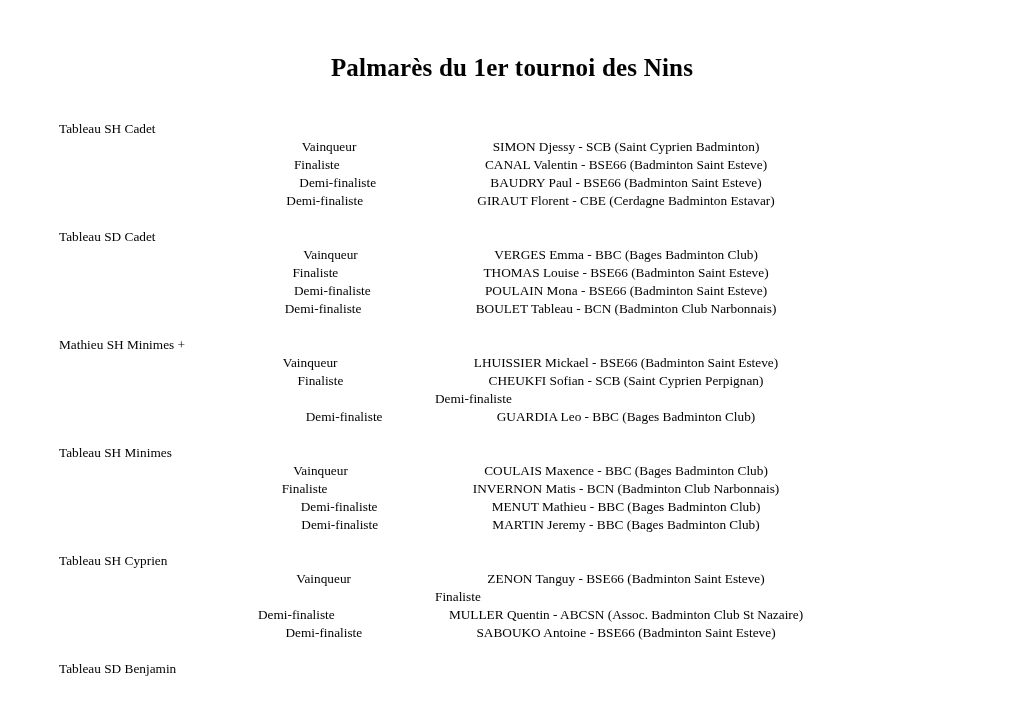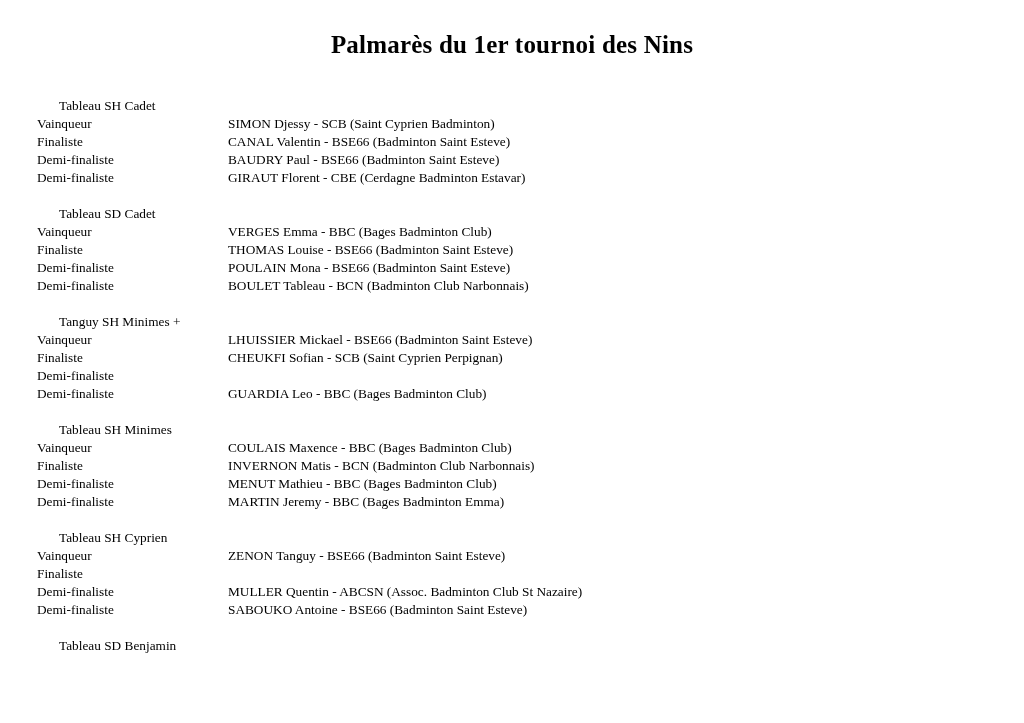--- a/index.html
+++ b/index.html
@@ -12,39 +12,39 @@
     color: #000000;
   }
   .page {
     width: 1024px;
     height: 723px;
     background: #ffffff;
     box-sizing: border-box;
   }
   .doc-title {
     margin: 0;
-    padding-top: 30px;
+    padding-top: 53px;
     font-size: 25px;
     line-height: 30px;
     font-weight: bold;
     text-align: center;
     letter-spacing: 0.2px;
   }
   .content {
     margin-top: 37px;
     padding-left: 37px;
     font-size: 13.3px;
     line-height: 18px;
   }
   .section { margin: 0 0 18px 0; }
   .section-header {
     margin-left: 22px;
     font-weight: normal;
   }
-  .row { display: flex; }
+  .row { display: flex; justify-content: center; }
   .row-label {
     width: 191px;
     flex: 0 0 191px;
   }
   .row-value { white-space: nowrap; }
 </style>
 </head>
 <body>
 
 <div class="page">
@@ -86,21 +86,21 @@
         <span class="row-label">Demi-finaliste</span>
         <span class="row-value">POULAIN Mona - BSE66 (Badminton Saint Esteve)</span>
       </div>
       <div class="row">
         <span class="row-label">Demi-finaliste</span>
         <span class="row-value">BOULET Tableau - BCN (Badminton Club Narbonnais)</span>
       </div>
     </div>
 
     <div class="section">
-      <div class="section-header">Tanguy SH Minimes +</div>
+      <div class="section-header">Mathieu SH Minimes +</div>
       <div class="row">
         <span class="row-label">Vainqueur</span>
         <span class="row-value">LHUISSIER Mickael - BSE66 (Badminton Saint Esteve)</span>
       </div>
       <div class="row">
         <span class="row-label">Finaliste</span>
         <span class="row-value">CHEUKFI Sofian - SCB (Saint Cyprien Perpignan)</span>
       </div>
       <div class="row">
         <span class="row-label">Demi-finaliste</span>
@@ -120,21 +120,21 @@
       <div class="row">
         <span class="row-label">Finaliste</span>
         <span class="row-value">INVERNON Matis - BCN (Badminton Club Narbonnais)</span>
       </div>
       <div class="row">
         <span class="row-label">Demi-finaliste</span>
         <span class="row-value">MENUT Mathieu - BBC (Bages Badminton Club)</span>
       </div>
       <div class="row">
         <span class="row-label">Demi-finaliste</span>
-        <span class="row-value">MARTIN Jeremy - BBC (Bages Badminton Emma)</span>
+        <span class="row-value">MARTIN Jeremy - BBC (Bages Badminton Club)</span>
       </div>
     </div>
 
     <div class="section">
       <div class="section-header">Tableau SH Cyprien</div>
       <div class="row">
         <span class="row-label">Vainqueur</span>
         <span class="row-value">ZENON Tanguy - BSE66 (Badminton Saint Esteve)</span>
       </div>
       <div class="row">

